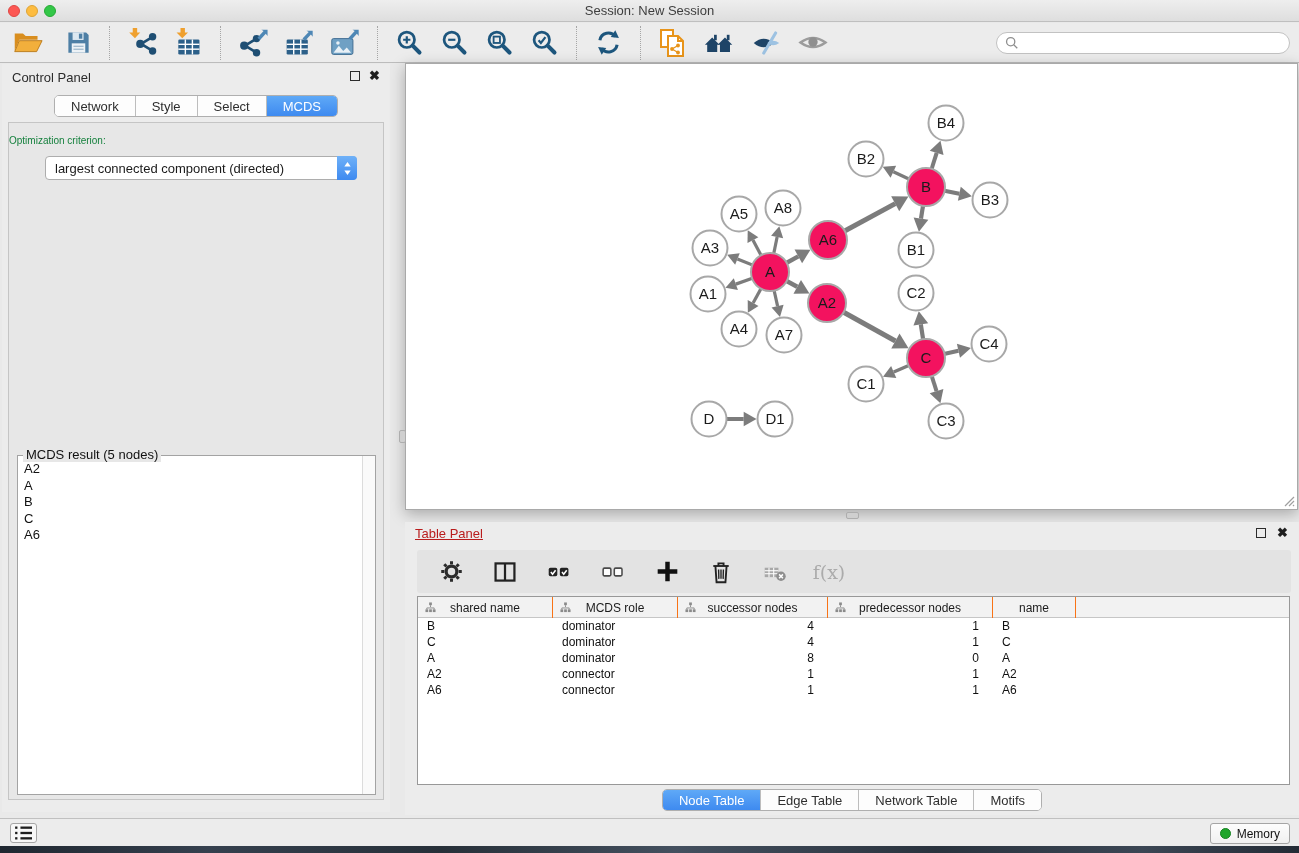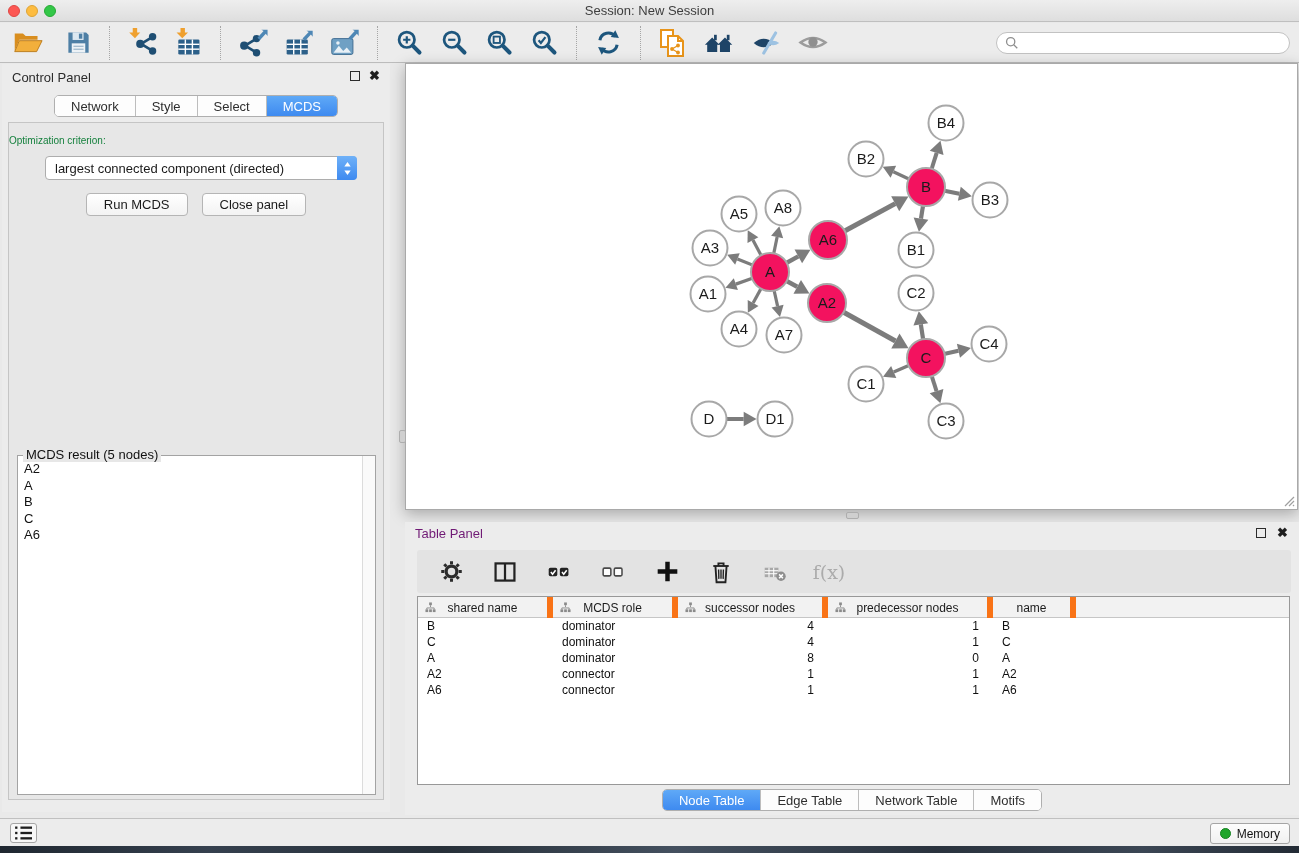--- a/index.html
+++ b/index.html
@@ -74,33 +74,33 @@
   .nw-title { position:absolute; left:0; right:0; top:5px; text-align:center; font-size:13px; color:#2E2E2E; }
   .nw-canvas { position:absolute; left:0; right:0; top:26px; bottom:0; overflow:hidden; background:#fff; }
   .resize-grip { position:absolute; right:2px; bottom:2px; }
 
   .splitter-thumb { position:absolute; background:#CFCFCF; border:1px solid #ADADAD; border-radius:2px; }
   .splitter-thumb.h { left:399px; top:430px; width:7px; height:13px; }
   .splitter-thumb.v { left:846px; top:512px; width:13px; height:7px; }
 
   
   .table-panel { position:absolute; left:405px; top:522px; width:894px; height:293px; background:#ECECEC; }
-  .table-panel .ptitle { position:absolute; left:10px; top:4px; font-size:13px; color:#701a75; }
+  .table-panel .ptitle { position:absolute; left:10px; top:4px; font-size:13px; color:#b91c1c;text-decoration:underline; }
   .table-panel .float-ic { right:33px; top:6px; }
   .table-panel .close-ic { right:11px; top:3px; }
   .tp-toolbar { position:absolute; left:12px; right:8px; top:28px; height:43px; background:#E3E3E3;
     border-radius:3px; display:flex; align-items:center; padding-left:14px; gap:14px; }
   .tico { width:40px; height:28px; display:flex; align-items:center; justify-content:center; }
   .fx { font-family:"DejaVu Serif", serif; font-size:19px; color:#ABABAB; }
 
   .tp-table { position:absolute; left:12px; right:9px; top:74px; height:189px; background:#fff;
     border:1px solid #989898; overflow:hidden; }
   .thead { display:flex; height:21px; background:#F2F2F2; border-bottom:1px solid #C6C6C6; }
   .th { position:relative; display:flex; align-items:center; justify-content:center;
-    font-size:12px; color:#1C1C1C; border-right:6px solid #f97316; height:21px; }
+    font-size:12px; color:#1C1C1C; border-right:1px solid #f97316; height:21px; }
   .th .sorticon { position:absolute; left:7px; top:5px; }
   .th.filler { flex:1; border-right:none; }
   .tr { display:flex; height:16px; align-items:center; }
   .td { font-size:12px; color:#101010; height:16px; line-height:16px; white-space:nowrap; }
 
   .tp-tabs { position:absolute; left:0; right:0; top:267px; display:flex; justify-content:center; }
   .tp-tabs .segbar2 { display:flex; border:1px solid #AFAFAF; border-radius:5px; overflow:hidden;
     background:#fff; height:22px; }
 
   
@@ -299,24 +299,20 @@
     <div class="cp-content">
       <div class="opt-label">Optimization criterion:</div>
       <div class="dropdown">
         <span class="dval">largest connected component (directed)</span>
         <span class="stepper">
           <svg viewBox="0 0 10 17" width="9" height="15">
             <path d="M5 1l3.6 5.2H1.4z" fill="#fff"></path>
             <path d="M5 16l-3.6-5.2h7.2z" fill="#fff"></path>
           </svg>
         </span>
-      </div>
-      <div class="btnrow">
-        <div class="pushbtn">Run MCDS</div>
-        <div class="pushbtn">Close panel</div>
       </div>
       <div class="result-fieldset">
         <span class="result-legend">MCDS result (5 nodes)</span>
         <div class="result-list" id="result-list">
             <div class="result-item">A2</div>
             <div class="result-item">A</div>
             <div class="result-item">B</div>
             <div class="result-item">C</div>
             <div class="result-item">A6</div>
           </div>

